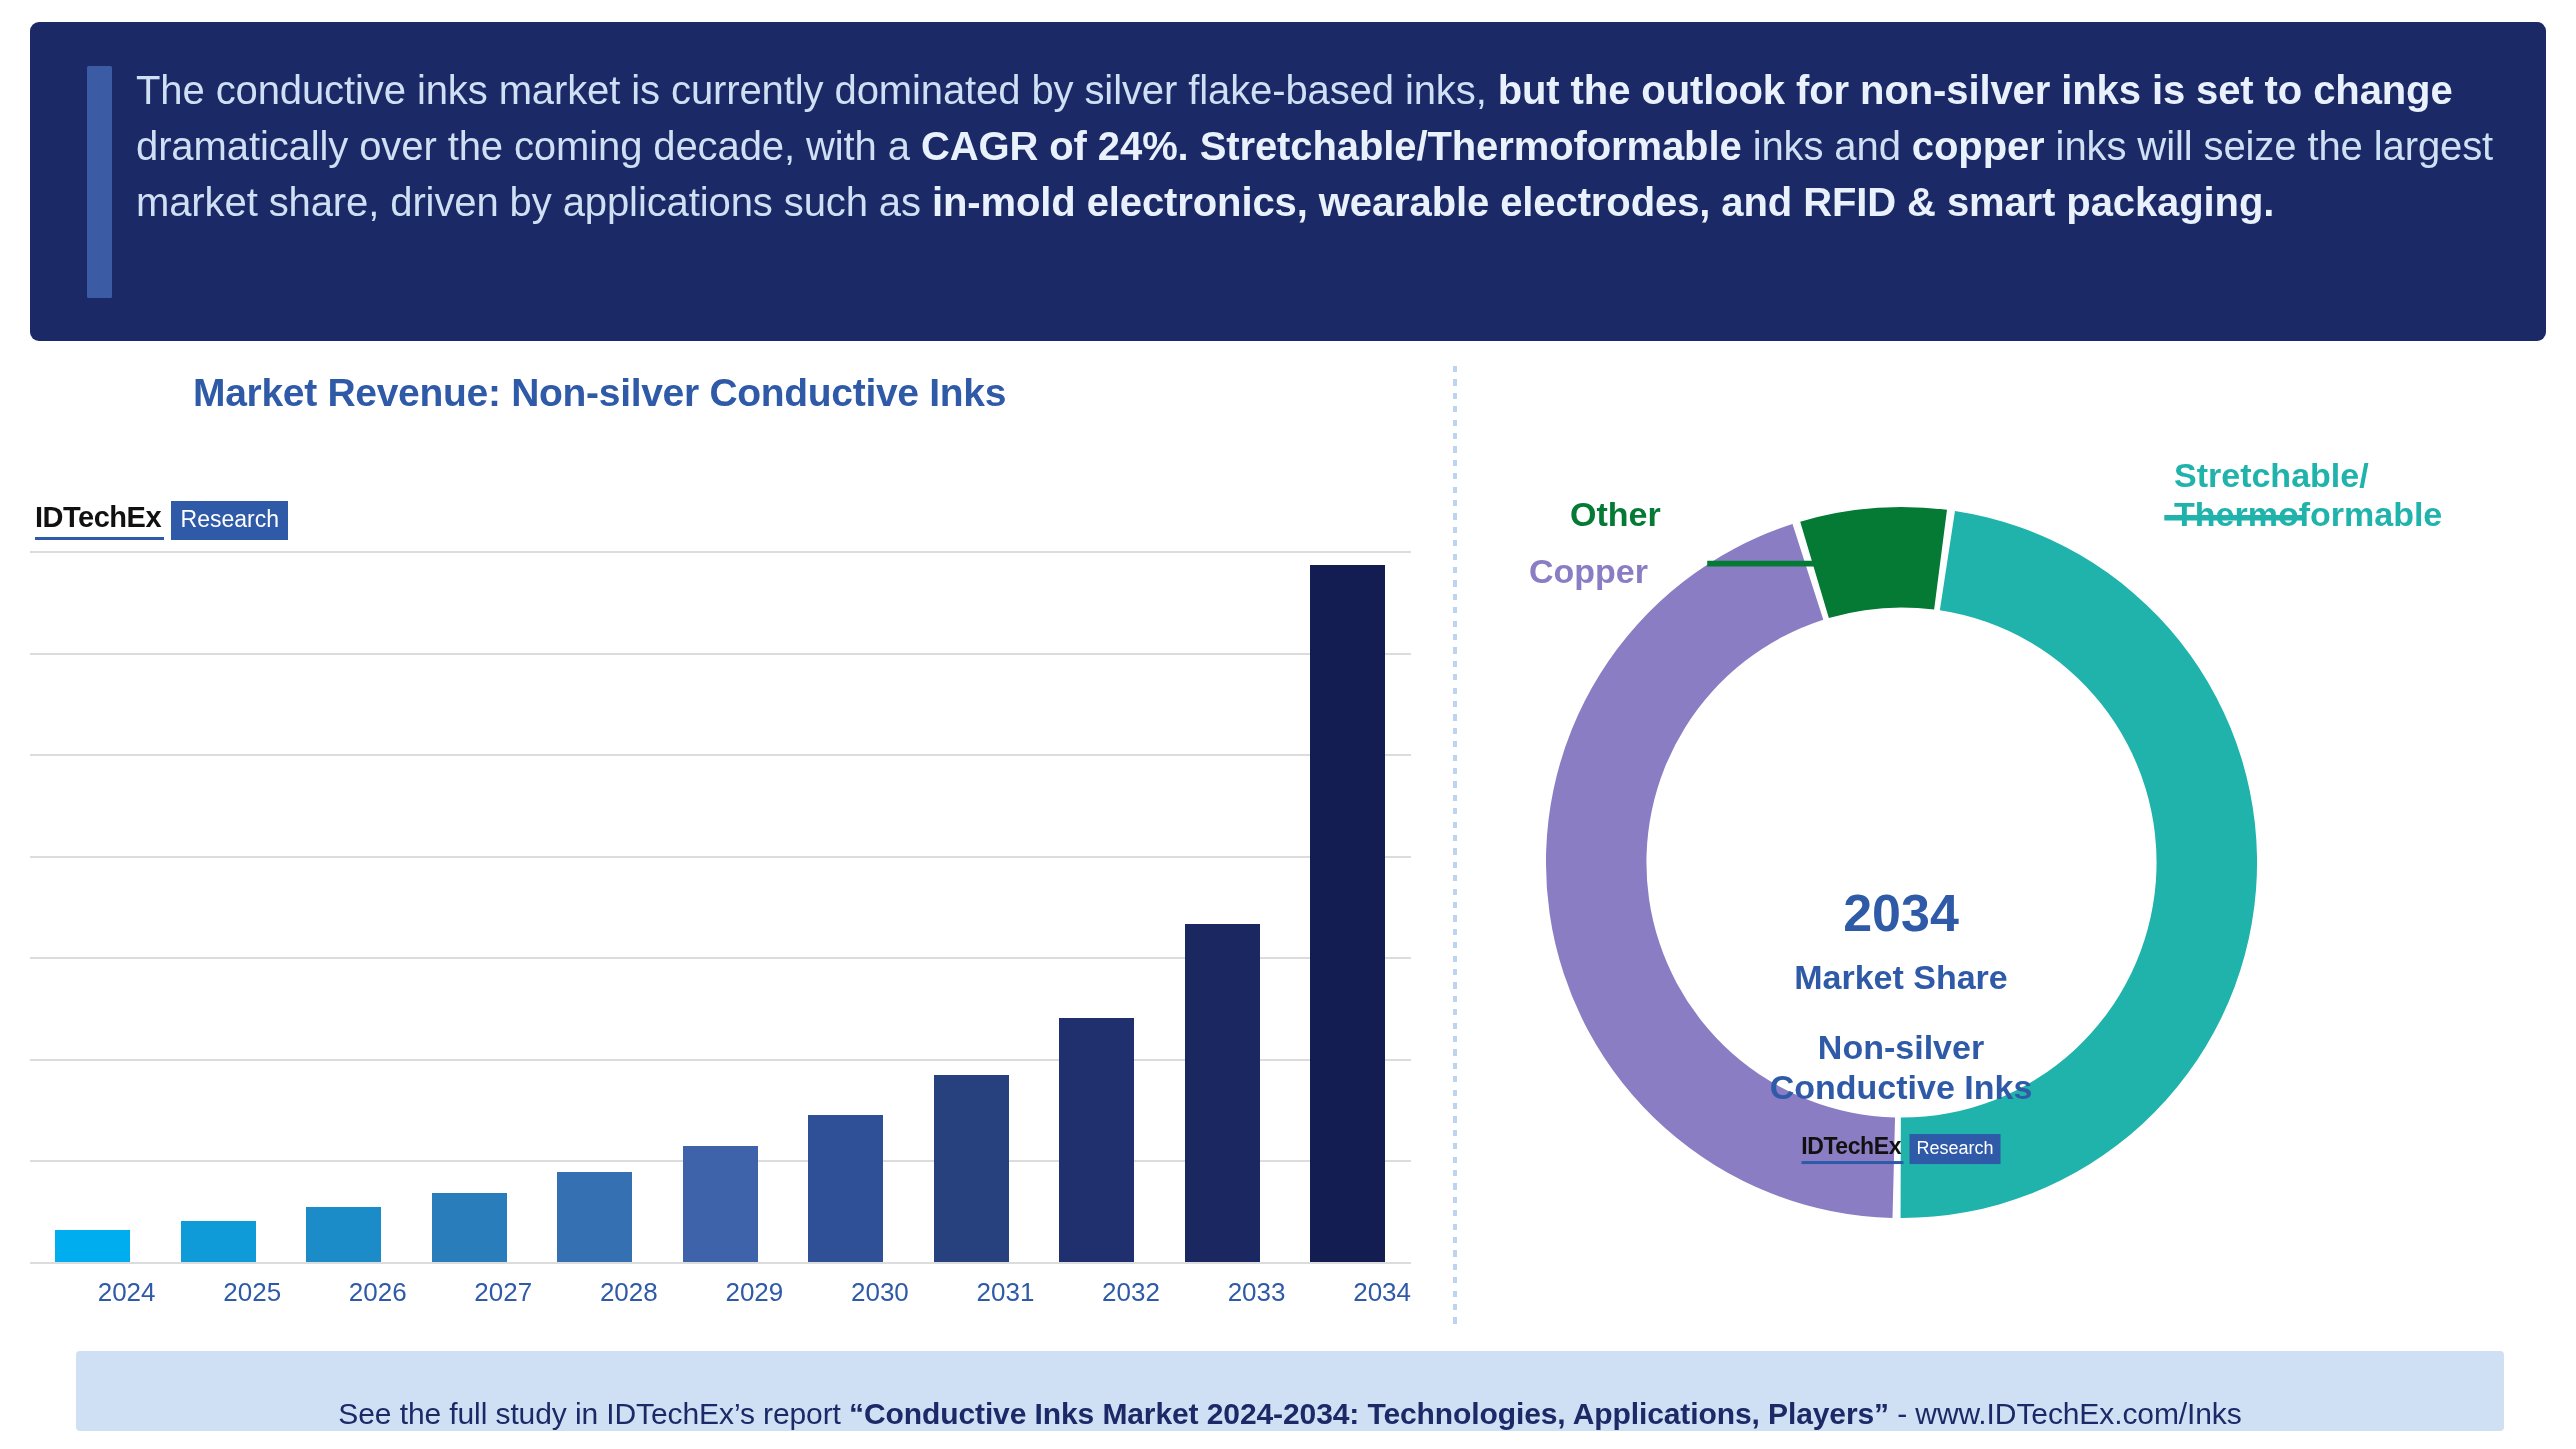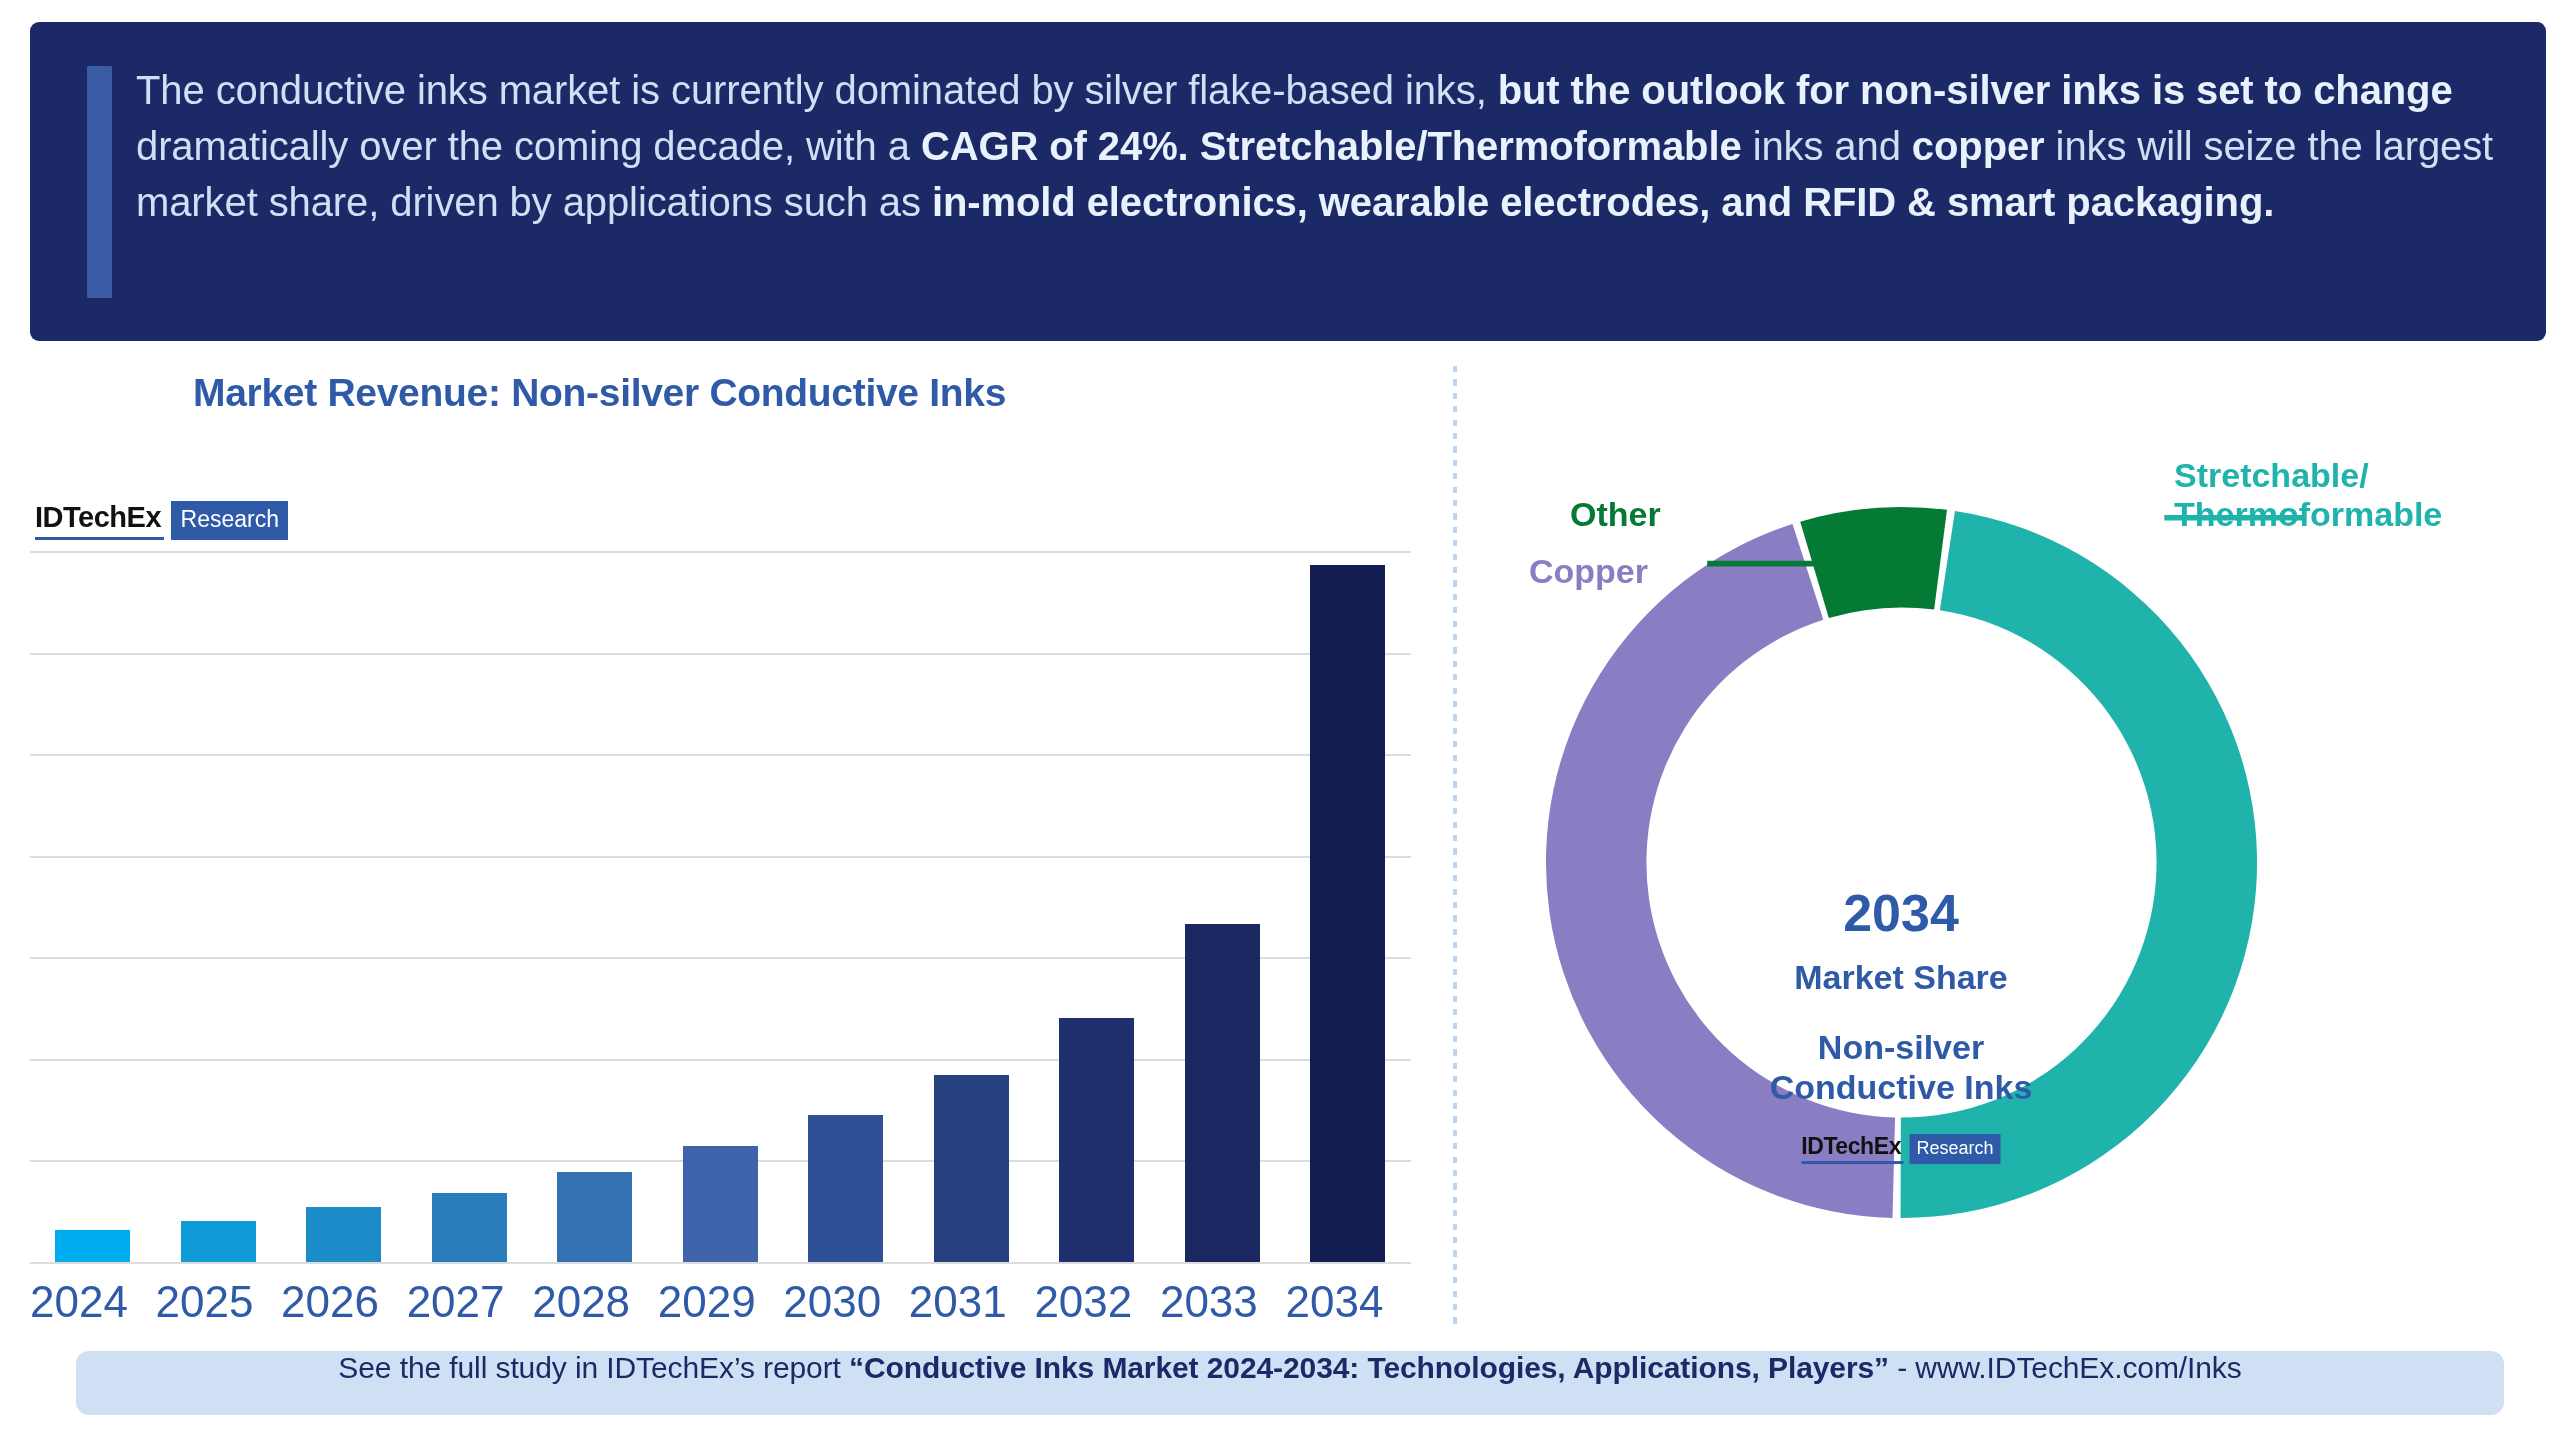--- a/index.html
+++ b/index.html
@@ -37,21 +37,21 @@
   #bar-logo .idt-res{
     display:flex; align-items:center; justify-content:center; margin-left:7.2px;
     background:#2f5aa8; color:#ffffff; font-size:23px; padding:2.1px 9.3px 4.1px 9.3px; line-height:1;
   }
 
   #plot{ position:absolute; left:30px; top:196px; width:1381px; height:711px; }
   .gridline{ position:absolute; left:0; width:1381px; height:1.5px; background:#dcdcdc; }
   .bar{ position:absolute; bottom:0; }
   #xaxis{ position:absolute; left:30px; top:922px; width:1381px; height:46px;
           display:flex; }
-  .xtick{ flex:1; text-align:left; color:#2f5aa8; font-size:44px; font-weight:400; }
+  .xtick{ flex:1; text-align:right; color:#2f5aa8; font-size:26px; font-weight:400; }
 
   
   #divider{ position:absolute; left:1453px; top:366px; width:4.1px; height:963px;
     background:repeating-linear-gradient(to bottom,#bcd4ee 0 6.2px, transparent 6.2px 13.4px); }
 
   
   #donut-panel{ position:absolute; left:1381px; top:355px; width:1133px; height:974px; }
   #donut-svg{ position:absolute; left:116px; top:103px; }
   #donut-center{
     position:absolute; left:520px; top:670px; transform:translate(-50%,-50%);
@@ -70,22 +70,22 @@
     background:#2f5aa8; color:#ffffff; font-size:18px; padding:1.5px 7.2px 3.1px 7.2px; line-height:1;
   }
 
   .lbl{ position:absolute; font-weight:700; line-height:1.15; }
   #lbl-stretch{ left:793px; top:101px; width:340px; font-size:34px; color:#1fb3ab; }
   #lbl-other{ left:189px; top:140px; font-size:34px; color:#047a35; }
   #lbl-copper{ left:148px; top:197px; font-size:34px; color:#8a7dc4; }
 
   
   #footer{
-    position:absolute; left:76px; top:1351px; width:2428px; height:64px;
-    background:#cfe0f5; border-radius:13px; display:flex; align-items:flex-start;
+    position:absolute; left:76px; top:1351px; width:2428px; height:80px;
+    background:#cfe0f5; border-radius:4px; display:flex; align-items:flex-end;
     justify-content:center;
   }
   #footer-text{ color:#1b2a66; font-size:30px; font-weight:400; letter-spacing:-0.1px; white-space:nowrap;}
   #footer-text b{ font-weight:700; }
 </style>
 </head>
 <body>
 
 <div id="header-callout">
   <div id="header-accent"></div>

